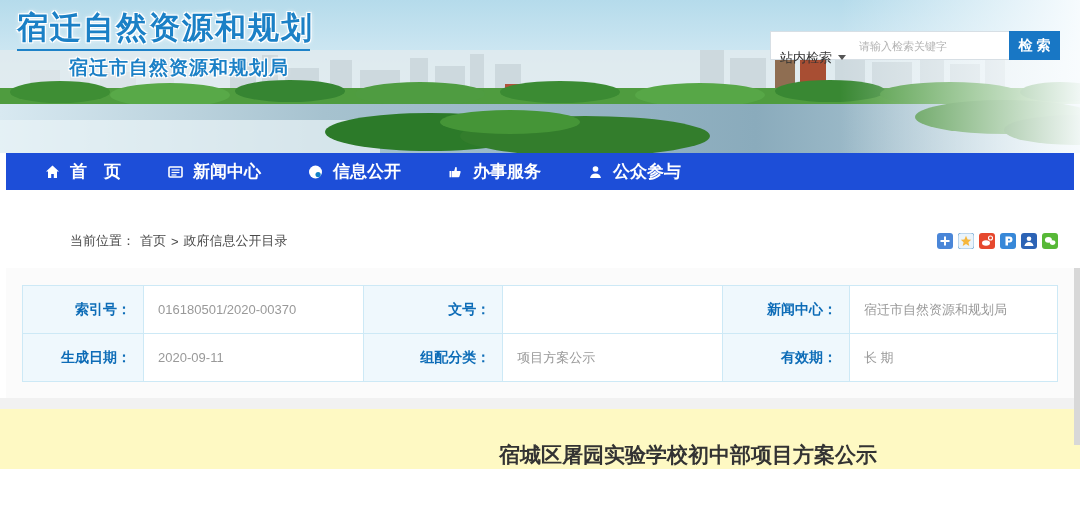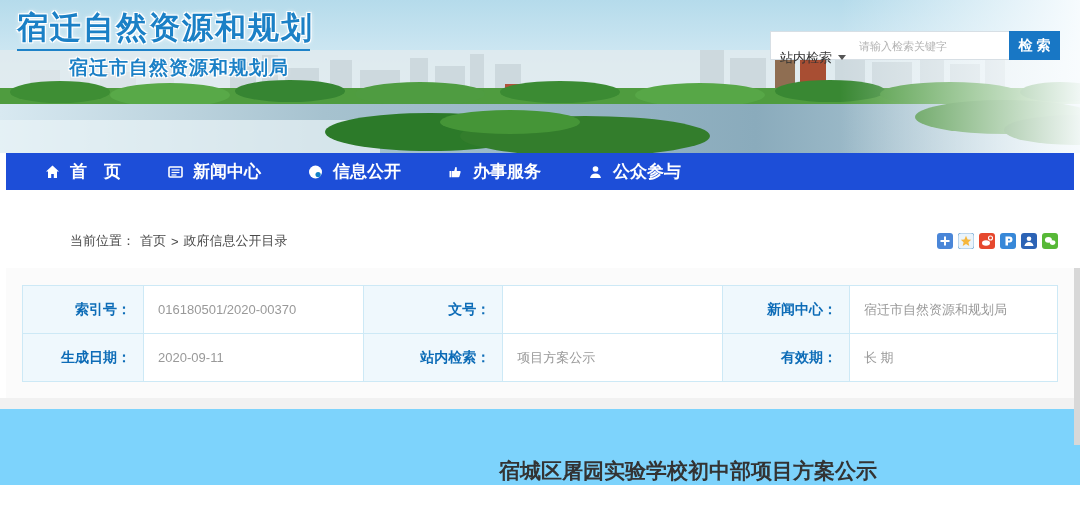--- a/index.html
+++ b/index.html
@@ -41,21 +41,21 @@
   
   .panel { margin:0 6px; background:#fbfbfb; padding:17px 16px 16px 16px; }
   table.info { width:100%; border-collapse:collapse; table-layout:fixed; background:#a21caf; }
   table.info td { border:1px solid #cde9f6; height:48px; vertical-align:middle; }
   td.lbl { background:#eff8fd; color:#0d6cb7; font-weight:bold; font-size:14px; text-align:right; padding-right:12px; }
   td.val { background:#ffffff; color:#999999; font-size:13px; text-align:left; padding-left:14px; }
 
   .divider { width:1080px; height:11px; background:#f1f1f1; }
 
   
-  .article { background:#7dd3fc; padding-top:48px; }
+  .article { background:#fef9c3; padding-top:32px; }
   .article-title { padding-left:296px; text-align:center; font-size:21px; font-weight:bold; color:#333333; }
 
   
   .edge-strip { position:absolute; right:0; top:268px; width:6px; height:177px; background:#d8d8d8; }
 </style>
 </head>
 <body>
 
 <div class="banner">
   <svg class="banner-art" viewBox="0 0 1080 153" preserveAspectRatio="none" xmlns="http://www.w3.org/2000/svg">
@@ -240,21 +240,21 @@
         <td class="lbl">索引号：</td>
         <td class="val">016180501/2020-00370</td>
         <td class="lbl">文号：</td>
         <td class="val"></td>
         <td class="lbl">新闻中心：</td>
         <td class="val">宿迁市自然资源和规划局</td>
       </tr>
       <tr>
         <td class="lbl">生成日期：</td>
         <td class="val">2020-09-11</td>
-        <td class="lbl">站内检索：</td>
+        <td class="lbl">组配分类：</td>
         <td class="val">项目方案公示</td>
         <td class="lbl">有效期：</td>
         <td class="val">长 期</td>
       </tr>
     </tbody>
   </table>
 </div>
 
 <div class="divider"></div>
 

